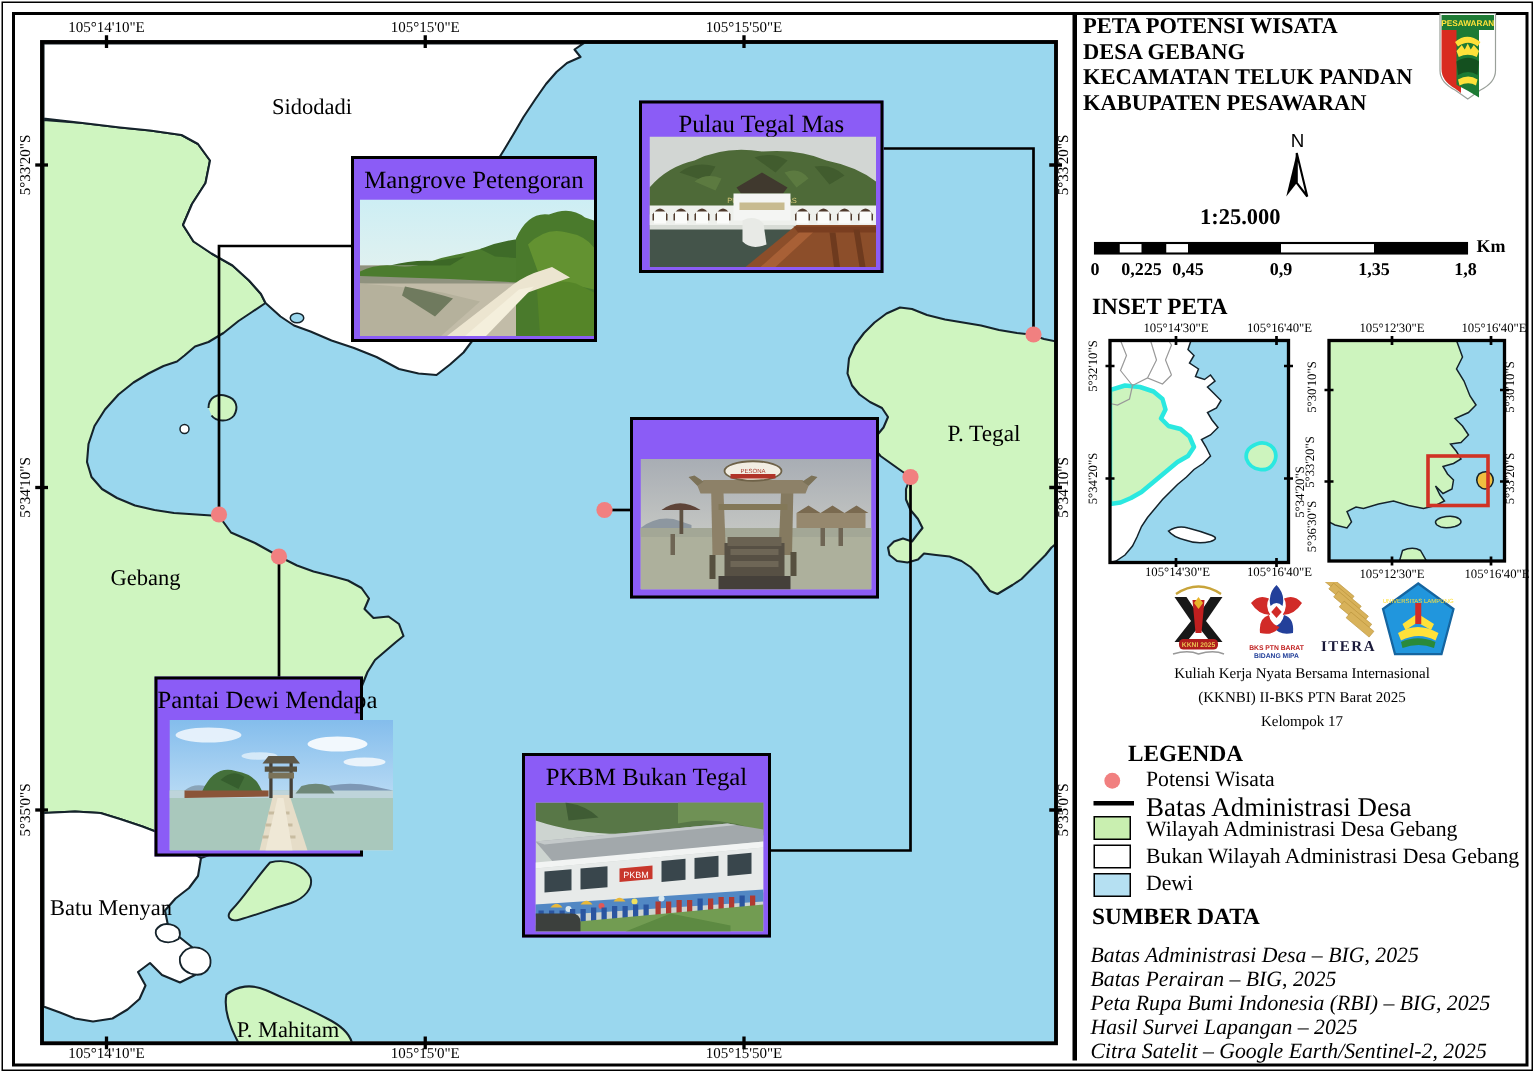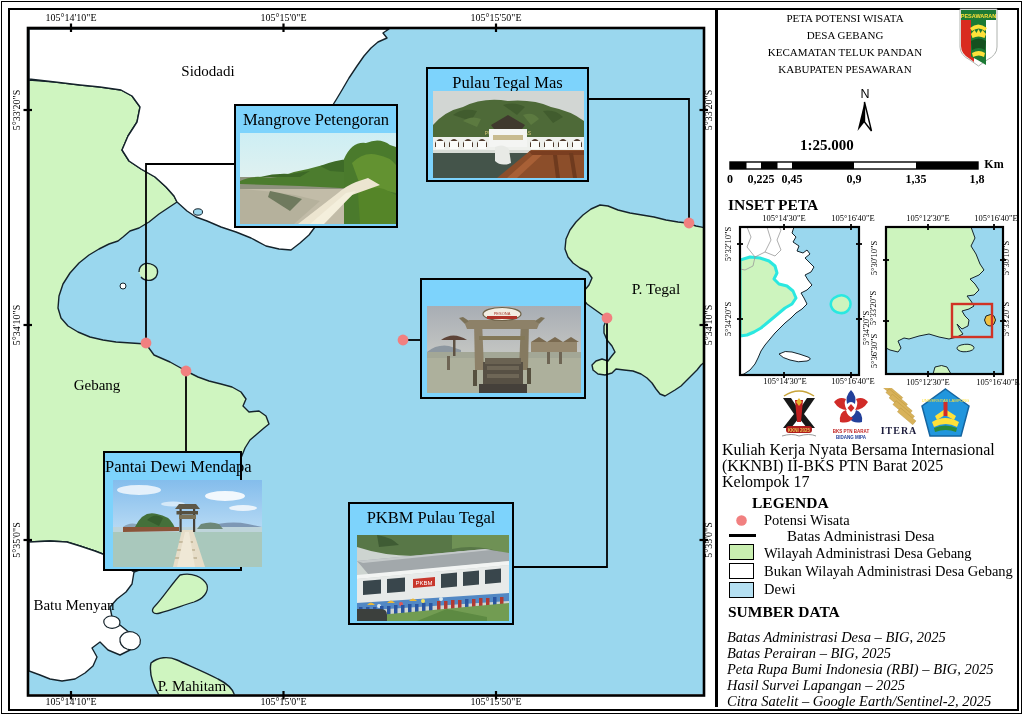--- a/index.html
+++ b/index.html
@@ -1,18 +1,18 @@
 <!DOCTYPE html>
 <html><head>
 <meta charset="utf-8">
 <style>
   html,body{margin:0;padding:0;width:1024px;height:716px;background:#fff;overflow:hidden;}
   body{position:relative;font-family:"Liberation Serif",serif;color:#000;}
   .abs{position:absolute;}
-  .pbox{position:absolute;background:#7dd3fc;border:2px solid #000;box-sizing:border-box;}
+  .pbox{position:absolute;background:#8b5cf6;border:2px solid #000;box-sizing:border-box;}
   .ptitle{text-align:center;font-size:16.5px;line-height:19px;padding-top:4px;white-space:nowrap;}
   .photo{position:absolute;}
 </style>
 </head>
 <body>
 
 <div class="abs" style="left:1px;top:1px;width:1019px;height:711px;border:1.6px solid #000;"></div>
 
 <div class="abs" style="left:8px;top:8px;width:1007px;height:699px;border:2.6px solid #000;"></div>
 
@@ -264,21 +264,21 @@
     <rect x="66.5" y="28" width="2.2" height="24" fill="#454038"></rect>
     <rect x="80" y="28" width="2.2" height="24" fill="#454038"></rect>
     <rect x="63.5" y="31" width="21.5" height="3.5" fill="#56503f"></rect>
     <path d="M62,29 h25 l-4,-5 h-17 Z" fill="#5e5848"></path>
     <rect x="66" y="35" width="17" height="4" fill="#7a7258"></rect>
   </svg>
 </div>
 
 <div class="pbox" style="left:348px;top:502px;width:166px;height:123px;">
 
-  <div class="ptitle">PKBM Pulau Tegal</div>
+  <div class="ptitle">PKBM Bukan Tegal</div>
 
   <svg class="photo" style="left:7px;top:31px;" width="152" height="86" viewBox="0 0 152 86">
     <rect width="152" height="86" fill="#cdd4d0"></rect>
     <path d="M0,0 h152 v22 q-30,-10 -60,-4 q-50,8 -92,-6 Z" fill="#587747"></path>
     <path d="M95,0 h57 v20 q-30,-12 -57,-6 Z" fill="#6f9155"></path>
     <path d="M20,0 q14,2 22,10 l-20,2 Z" fill="#3f5c34"></path>
     <path d="M0,26 L128,14 152,18 152,26 12,40 Z" fill="#a2a8ab"></path>
     <path d="M0,26 L128,14 134,15 6,28 Z" fill="#c4c9ca"></path>
     <path d="M0,40 L152,26 152,30 0,44 Z" fill="#f2f4f3"></path>
     <path d="M0,44 L152,30 152,60 0,68 Z" fill="#e7eae9"></path>
@@ -323,21 +323,21 @@
     <g fill="#2a55a0">
         <rect x="108" y="64" width="3.5" height="11"></rect>
         <rect x="136" y="62" width="3.5" height="11"></rect>
       </g>
     <path d="M0,82 L152,68 152,86 0,86 Z" fill="#729c52"></path>
     <path d="M60,86 l30,-12 40,8 v4 Z" fill="#5d8a42"></path>
     <path d="M0,74 h24 q6,0 6,6 v6 h-30 Z" fill="#3c403d"></path>
   </svg>
 </div>
 
-<div class="abs" style="left:722px;top:10px;width:246px;text-align:center;font-weight:normal;font-size:11px;line-height:17px;">
+<div class="abs" style="left:722px;top:10px;width:246px;font-weight:bold;font-size:15px;line-height:17px;">
 PETA POTENSI WISATA<br>DESA GEBANG<br>KECAMATAN TELUK PANDAN<br>KABUPATEN PESAWARAN
 </div>
 
 <svg class="abs" style="left:959px;top:8px;" width="39" height="59" viewBox="0 0 39 59">
   <path d="M1,1 h37 v38 q0,8 -10,13 l-8.5,6 -8.5,-6 q-10,-5 -10,-13 Z" fill="#fff" stroke="#9aa09a" stroke-width="0.8"></path>
   <path d="M2,12 v26 q0,8 9,13 l4,3 V12 Z" fill="#d92b20"></path>
   <path d="M12,12 h15 v45 l-7.5,-4.5 -7.5,-4 Z" fill="#1d7a34"></path>
   <rect x="2" y="2" width="35" height="10" fill="#1d7a34"></rect>
   <text x="19.5" y="9.5" font-size="5.5" font-weight="bold" fill="#ffe13a" text-anchor="middle" font-family="Liberation Sans,sans-serif">PESAWARAN</text>
   <path d="M11,20 q8,-7 17,0 l-2,3 q-6,-5 -13,0 Z" fill="#ffe13a"></path>
@@ -506,33 +506,33 @@
 <svg class="abs" style="left:920px;top:388px;" width="51" height="52" viewBox="0 0 51 52">
   <path d="M25.5,1 L49,18 41,48 10,48 2,18 Z" fill="#2196dd" stroke="#1565a0" stroke-width="1.5"></path>
   <path d="M25.5,8 L42,20 36,42 15,42 9,20 Z" fill="none"></path>
   <text x="25.5" y="14" font-size="4" fill="#ffe13a" text-anchor="middle" font-family="Liberation Sans,sans-serif">UNIVERSITAS LAMPUNG</text>
   <path d="M12,34 q13,-8 27,0 l-2,5 q-11,-6 -23,0 Z" fill="#ffe13a"></path>
   <path d="M15,28 l10,-7 11,7 -2,4 -9,-5 -8,5 Z" fill="#ffe13a"></path>
   <rect x="23.5" y="14" width="4" height="14" fill="#d12b28"></rect>
   <path d="M14,40 q11,-5 23,0 l-1,4 q-10,-4 -21,0 Z" fill="#2a8a3a"></path>
 </svg>
 
-<div class="abs" style="left:722px;top:442px;width:292px;text-align:left;font-size:16px;line-height:16px;">
+<div class="abs" style="left:722px;top:442px;width:292px;text-align:center;font-size:10px;line-height:16px;">
 Kuliah Kerja Nyata Bersama Internasional<br>(KKNBI) II-BKS PTN Barat 2025<br>Kelompok 17
 </div>
 
 <div class="abs" style="left:728px;top:494px;font-weight:bold;font-size:15.5px;margin-left:24px;">LEGENDA</div>
 
 <svg class="abs" style="left:730px;top:512px;" width="24" height="18">
     <circle cx="11.5" cy="8.5" r="5.3" fill="#f18080"></circle>
   </svg>
 <div class="abs" style="left:764px;top:512px;font-size:14.5px;">Potensi Wisata</div>
 
 <div class="abs" style="left:729px;top:534px;width:27px;height:3px;background:#000;"></div>
-<div class="abs" style="left:764px;top:528px;font-size:15px;margin-left:23px;">Batas Administrasi Desa</div>
+<div class="abs" style="left:764px;top:528px;font-size:18px;">Batas Administrasi Desa</div>
 
 <div class="abs" style="left:728.5px;top:543.5px;width:25px;height:16px;background:#c9efb0;border:1.4px solid #000;box-sizing:border-box;"></div>
 <div class="abs" style="left:764px;top:545px;font-size:14.5px;">Wilayah Administrasi Desa Gebang</div>
 
 <div class="abs" style="left:728.5px;top:562.5px;width:25px;height:16px;background:#fff;border:1.4px solid #000;box-sizing:border-box;"></div>
 <div class="abs" style="left:764px;top:563px;font-size:14.5px;">Bukan Wilayah Administrasi Desa Gebang</div>
 
 <div class="abs" style="left:728.5px;top:581.5px;width:25px;height:16px;background:#b5e0f2;border:1.4px solid #000;box-sizing:border-box;"></div>
 <div class="abs" style="left:764px;top:581px;font-size:14.5px;">Dewi</div>
 

